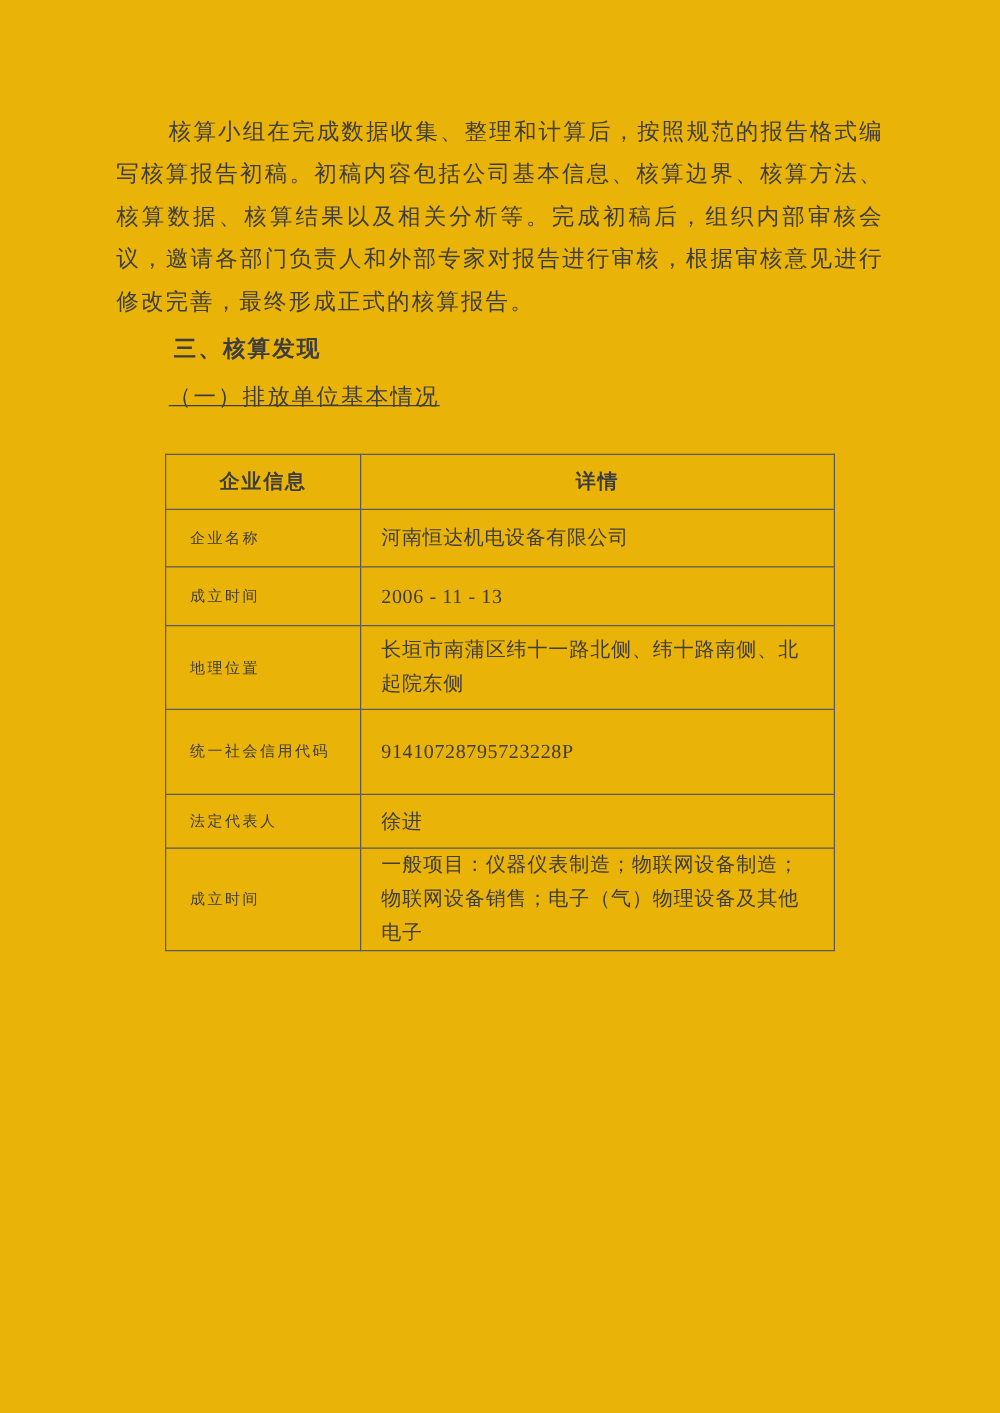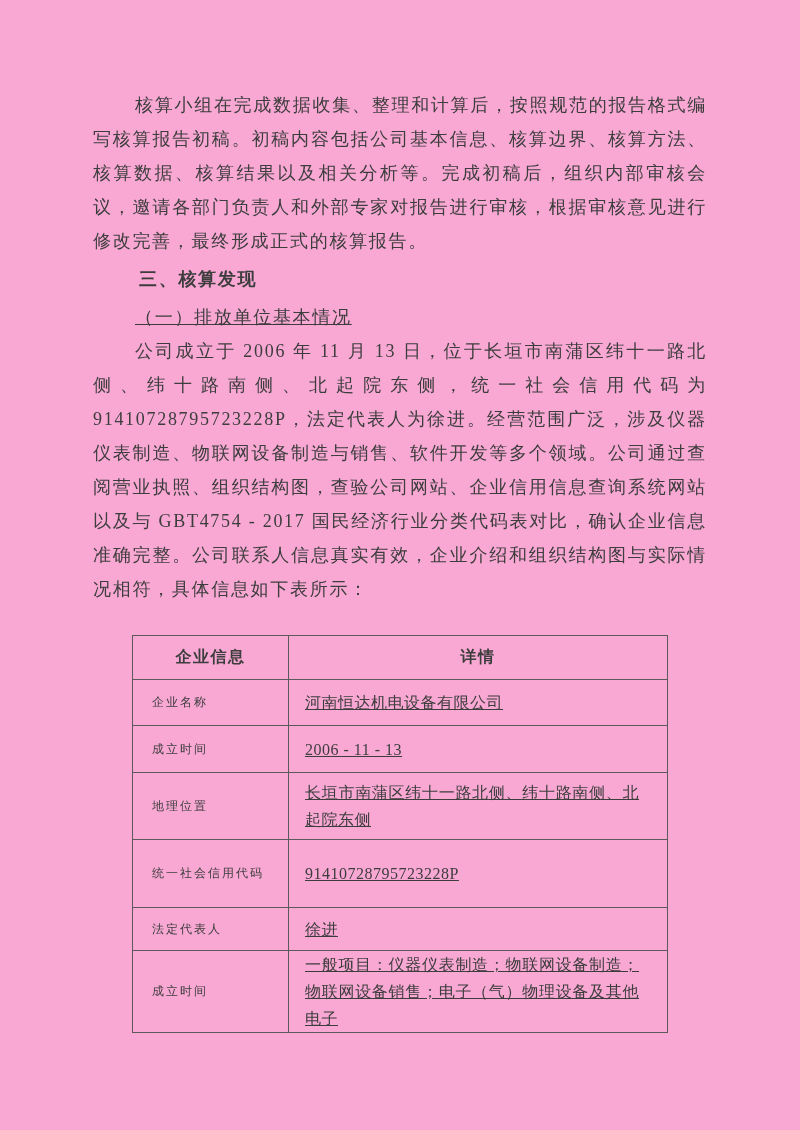--- a/index.html
+++ b/index.html
@@ -12,21 +12,21 @@
     height: 1130px;
     overflow: hidden;
     font-family: "Liberation Serif", "DejaVu Serif", serif;
     color: #3d3d3d;
   }
   .page {
     box-sizing: border-box;
     width: 800px;
     height: 1130px;
     padding: 88px 93px 0 93px;
-    background: #f9a8d4;
+    background: #eab308;
   }
   .body-para {
     margin: 0;
     font-size: 18px;
     line-height: 34px;
     letter-spacing: 1.7px;
     text-align: justify;
     text-indent: 42px;
   }
   .section-heading {
@@ -75,40 +75,38 @@
     letter-spacing: 2px;
     text-align: justify;
     padding: 0 18px 0 19px;
   }
   .company-table td.value-cell {
     font-size: 16px;
     line-height: 27px;
     letter-spacing: 0.5px;
     text-align: justify;
     padding: 0 28px 0 16px;
-    text-decoration: underline;
   }
   tr.rh46 { height: 46px; }
   tr.rh47 { height: 47px; }
   tr.rh67 { height: 67px; }
   tr.rh68 { height: 68px; }
   tr.rh43 { height: 43px; }
 </style>
 </head>
 <body>
 
 <div class="page">
 
   <p class="body-para">核算小组在完成数据收集、整理和计算后，按照规范的报告格式编写核算报告初稿。初稿内容包括公司基本信息、核算边界、核算方法、核算数据、核算结果以及相关分析等。完成初稿后，组织内部审核会议，邀请各部门负责人和外部专家对报告进行审核，根据审核意见进行修改完善，最终形成正式的核算报告。</p>
 
   <p class="section-heading">三、核算发现</p>
 
   <p class="subsection-heading">（一）排放单位基本情况</p>
 
-  <p class="body-para">公司成立于 2006 年 11 月 13 日，位于长垣市南蒲区纬十一路北侧、纬十路南侧、北起院东侧，统一社会信用代码为 91410728795723228P，法定代表人为徐进。经营范围广泛，涉及仪器仪表制造、物联网设备制造与销售、软件开发等多个领域。公司通过查阅营业执照、组织结构图，查验公司网站、企业信用信息查询系统网站以及与 GBT4754 - 2017 国民经济行业分类代码表对比，确认企业信息准确完整。公司联系人信息真实有效，企业介绍和组织结构图与实际情况相符，具体信息如下表所示：</p>
 
   <table class="company-table">
     <colgroup>
       <col class="c-label">
       <col class="c-value">
     </colgroup>
     <thead>
       <tr>
         <th>企业信息</th>
         <th>详情</th>

